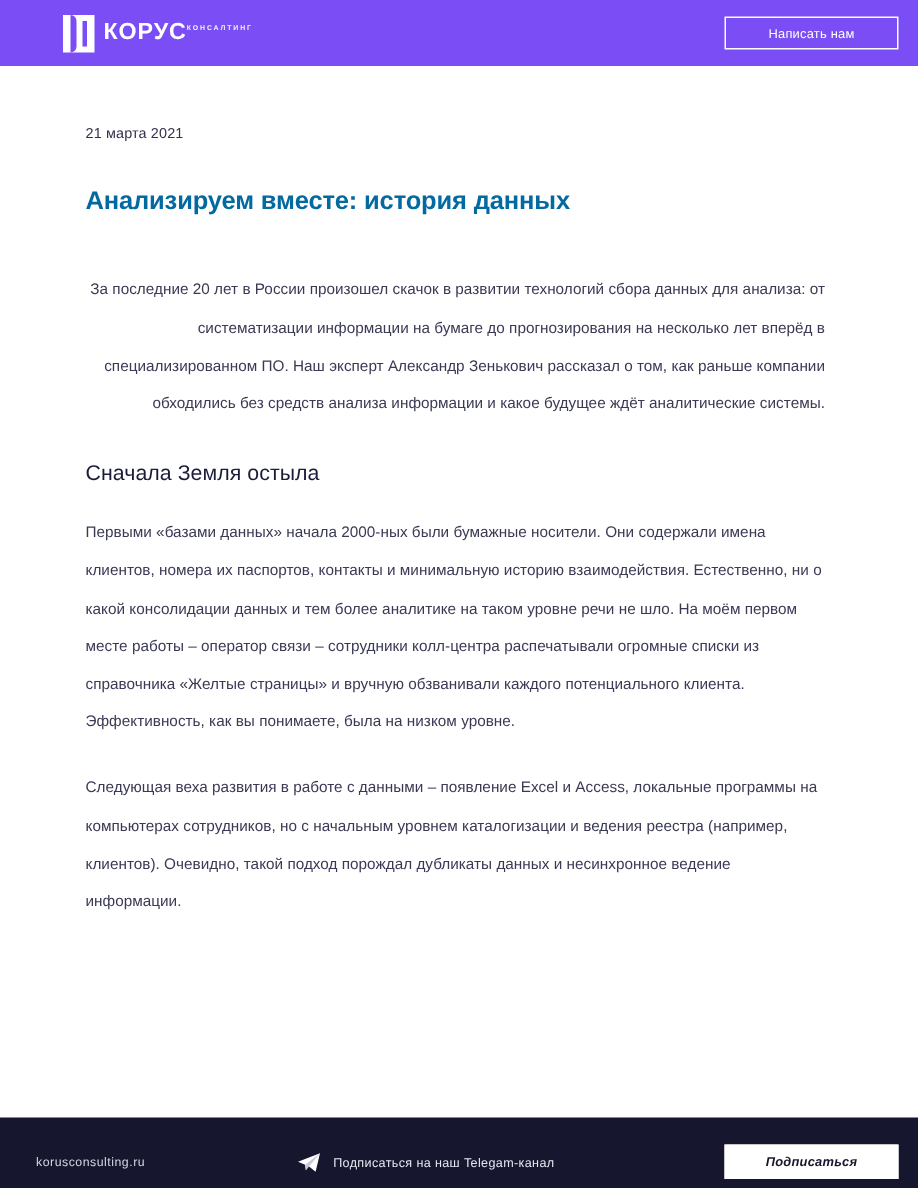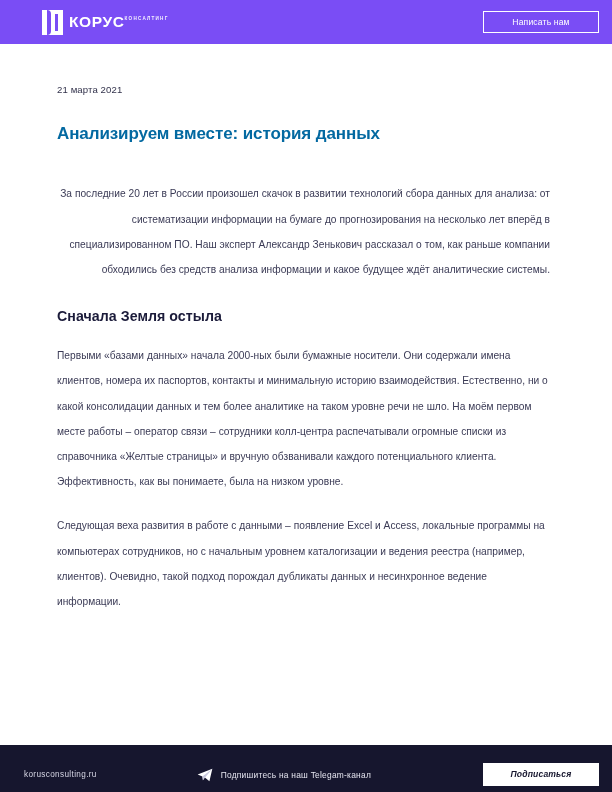--- a/index.html
+++ b/index.html
@@ -128,21 +128,21 @@
   .lead {
     font-size: 10.2px;
     color: #3a3a55;
     line-height: 25.2px;
     margin: 37px 0 0 0;
     letter-spacing: 0.02px;
     text-align: right;
   }
   .section-heading {
     font-size: 14.2px;
-    font-weight: bold;
+    font-weight: normal;
     color: #1b1b3a;
     margin: 26px 0 0 0;
     letter-spacing: 0.05px;
   }
   .body-para {
     font-size: 10.2px;
     color: #3a3a55;
     line-height: 25.2px;
     margin: 19px 0 0 0;
     letter-spacing: 0.02px;
@@ -227,18 +227,18 @@
     <p class="body-para">Следующая веха развития в работе с данными – появление Excel и Access, локальные программы на компьютерах сотрудников, но с начальным уровнем каталогизации и ведения реестра (например, клиентов). Очевидно, такой подход порождал дубликаты данных и несинхронное ведение информации.</p>
   </div>
 
   <div class="footer">
     <div class="footer-site">korusconsulting.ru</div>
     <div class="footer-center">
       <svg class="tg-icon" viewBox="0 0 24 20">
         <path d="M1 9.2 L23 0.8 L18.6 19.2 L11.4 13.4 L8.9 17.8 L8.1 12.2 Z" fill="#ffffff"></path>
         <path d="M8.1 12.2 L23 0.8 L8.9 17.8 Z" fill="#c9c9dd"></path>
       </svg>
-      <span class="footer-tg-text">Подпишитесь на наш Telegam-канал</span>
+      <span class="footer-tg-text">Подписаться на наш Telegam-канал</span>
     </div>
     <button class="footer-btn">Подписаться</button>
   </div>
 
 </div>
 
 </body></html>

